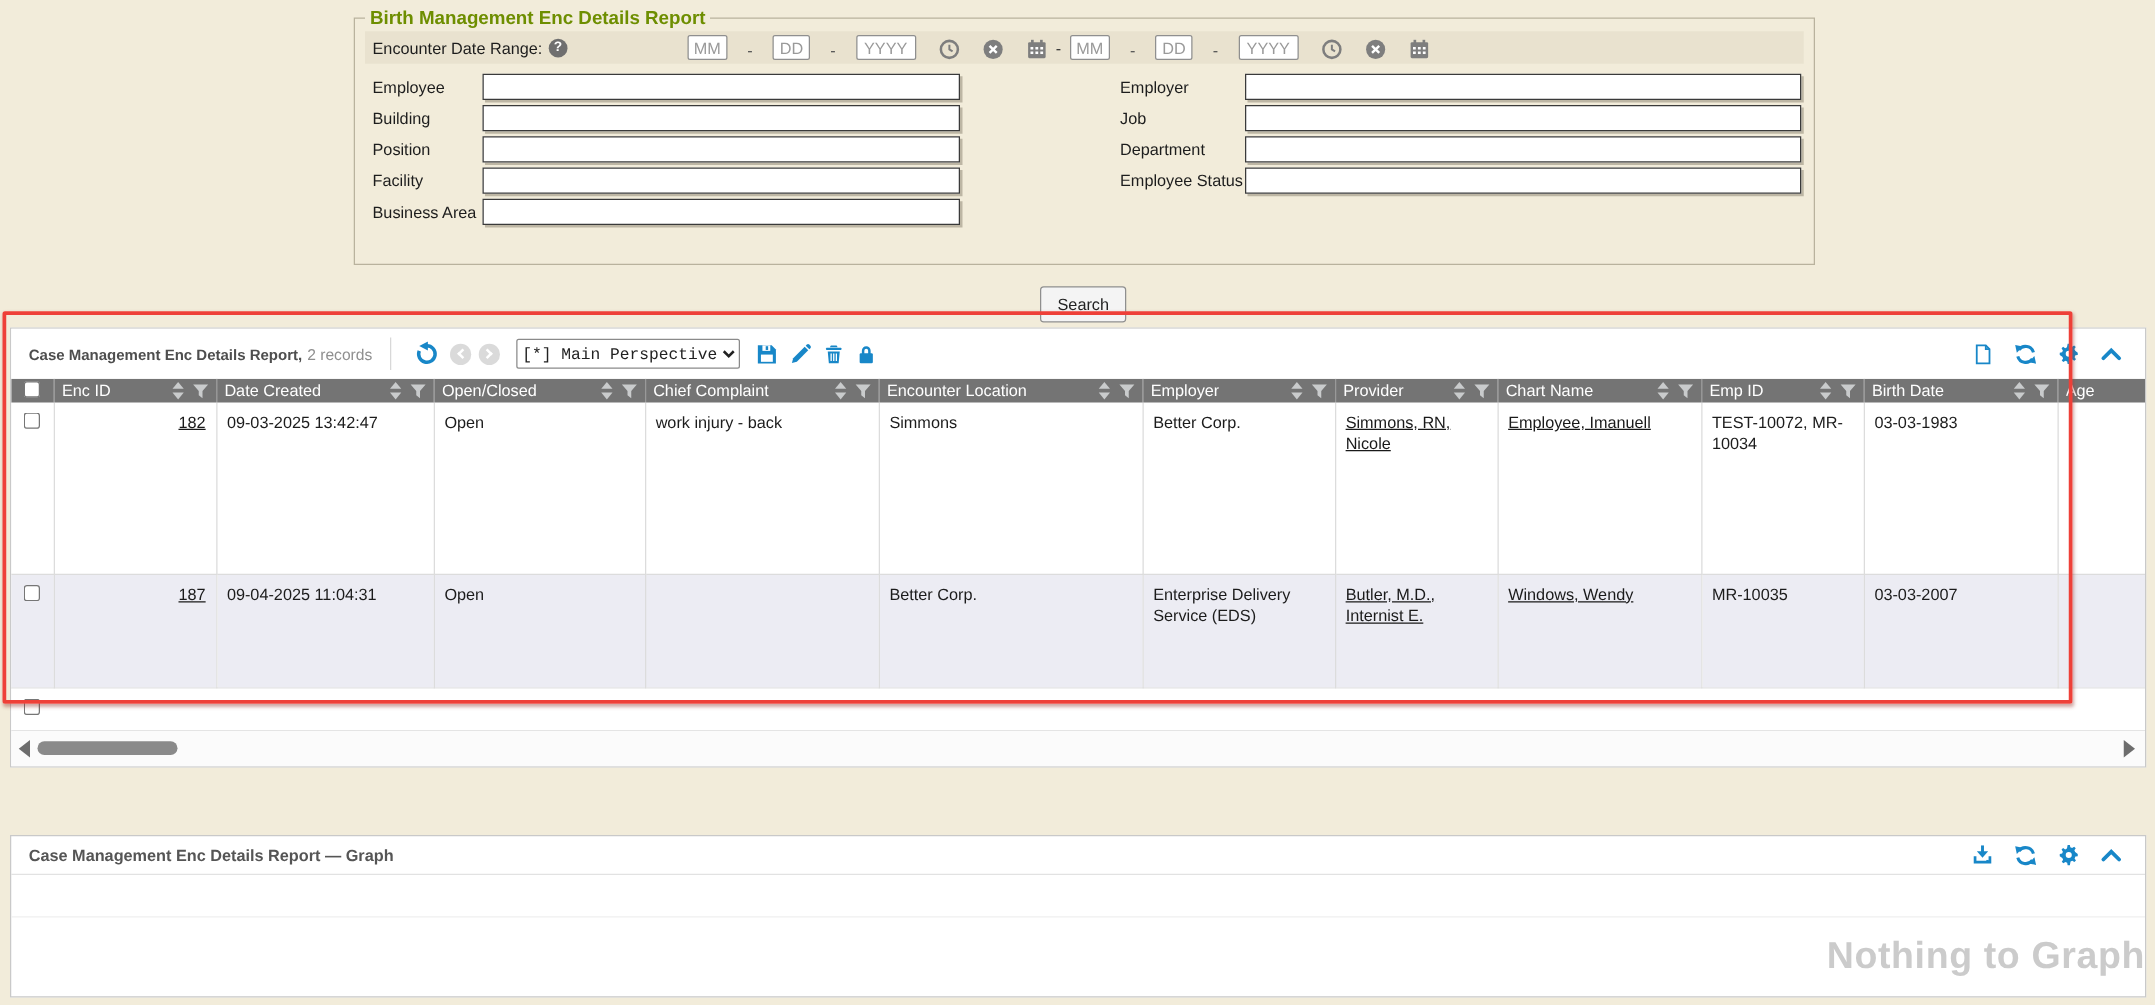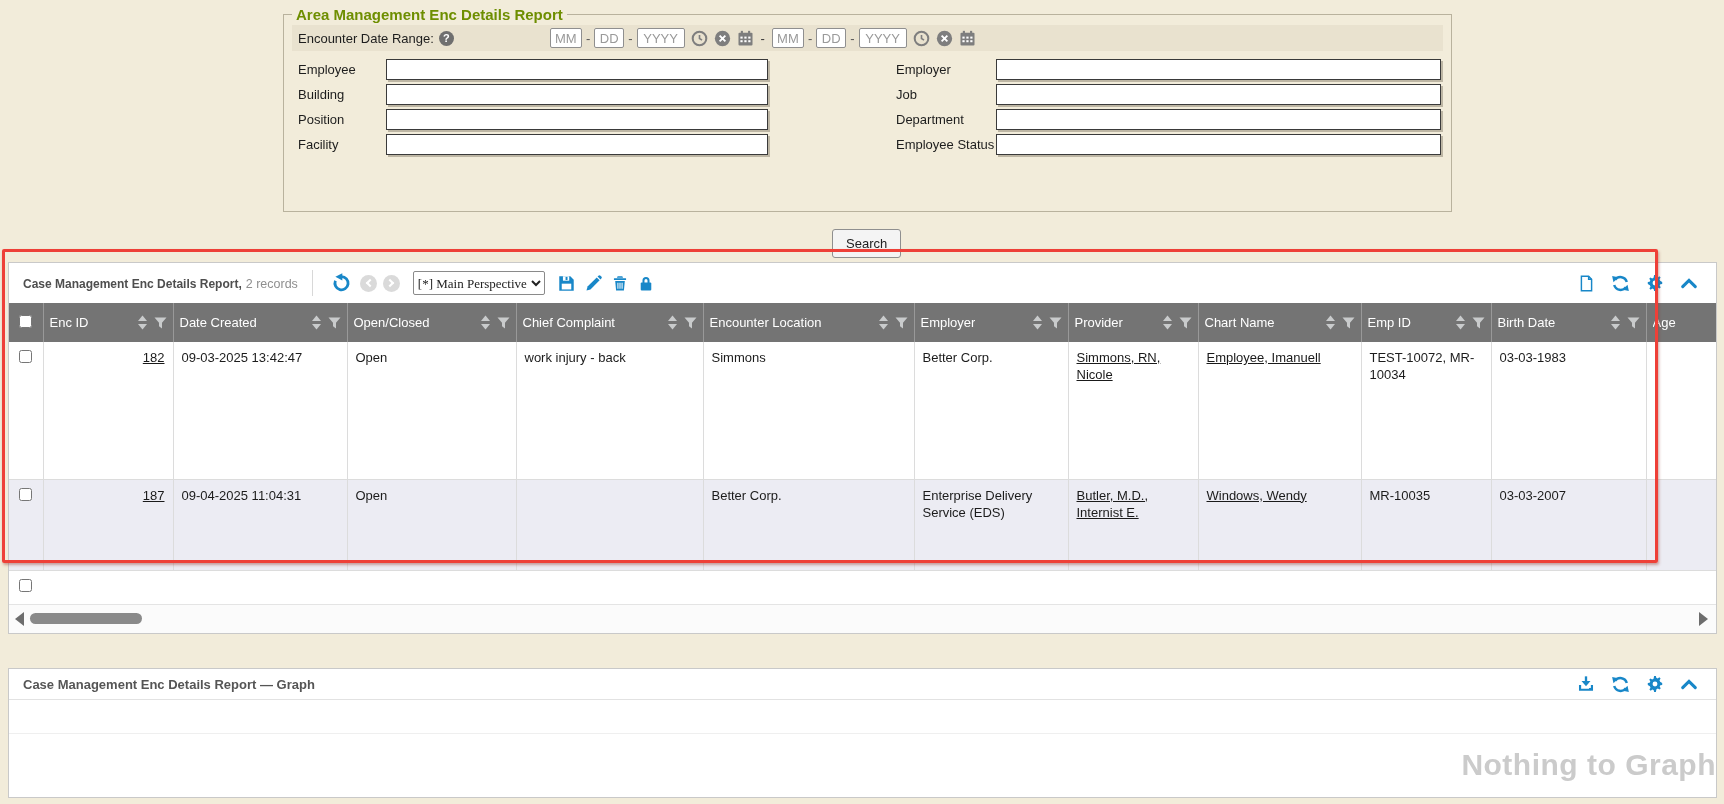--- a/index.html
+++ b/index.html
@@ -8,21 +8,21 @@
   .page{position:relative;width:1724px;height:804px;background:#f2ecda;overflow:hidden}
 
   
   fieldset.filter{position:absolute;left:283px;top:6px;width:1165px;height:206px;
     border:1px solid #b9b29d;padding:0 8px 8px 8px;background:#f2ecda}
   fieldset.filter legend{font-size:15px;font-weight:bold;color:#6e8e00;padding:0 4px;margin-left:0}
   .date-row{display:flex;align-items:center;height:26px;background:#e9e2cf;padding:0 6px;margin-top:2px}
   .date-label{color:#1d1d1d}
   .help-icon{display:inline-flex;align-items:center;justify-content:center;width:15px;height:15px;
     border-radius:50%;background:#6f6f6f;color:#fff;font-size:11px;font-weight:bold;margin-left:5px;cursor:default}
-  .date-group{display:flex;align-items:center;gap:3px}
+  .date-group{display:flex;align-items:flex-end;gap:15px}
   .dg1{margin-left:96px}
   .date-box{height:20px;border:1px solid #8f8f8f;border-radius:2px;background:#fff;text-align:center;
     font-size:13px;color:#444;padding:0 1px}
   .date-box::placeholder{color:#9a9a9a}
   .db-mm{width:32px}.db-dd{width:30px}.db-yy{width:48px}
   .d-dash{color:#555;margin:0 1px}
   .group-dash{margin:0 7px;color:#333}
   .dicon{width:17px;height:17px;margin-left:3px;cursor:pointer}
 
   .form-area{display:flex;padding:8px 2px 2px 6px}
@@ -53,32 +53,32 @@
   .tb-title b{color:#4e4e4e;font-size:12px}
   .tb-title span{color:#8f8f8f;font-size:12.5px;margin-left:4px}
   .tb-sep{width:1px;height:26px;background:#d8d8d8;margin:0 14px}
   .tb-ico{color:#1887c8;display:inline-flex;align-items:center;cursor:pointer;margin:0 5px}
   .tb-ico svg{display:block}
   .circ{display:inline-flex;align-items:center;justify-content:center;width:17px;height:17px;
     border-radius:50%;background:#dadada;margin:0 3px;cursor:default;position:relative}
   .chev{width:6px;height:6px;border-left:2.2px solid #fff;border-bottom:2.2px solid #fff;display:block}
   .chev-l{transform:rotate(45deg);margin-left:3px}
   .chev-r{transform:rotate(225deg);margin-right:3px}
-  .persp{height:24px;margin:0 8px 0 10px;font-size:13px;font-family:Liberation Serif, serif;
+  .persp{height:24px;margin:0 8px 0 10px;font-size:13px;font-family:Liberation Mono, monospace;
     border:1px solid #8a8a8a;border-radius:2px;background:#fff;color:#222}
   .tb-right{margin-left:auto;display:flex;align-items:center;gap:16px;padding-right:4px}
   .tb-right .tb-ico{margin:0}
 
   
   .grid-clip{width:1707px;overflow:hidden}
   table.grid{table-layout:fixed;width:1782px;border-collapse:collapse}
   .grid col.c0{width:34px}.grid col.c1{width:130px}.grid col.c2{width:174px}.grid col.c3{width:169px}
   .grid col.c4{width:187px}.grid col.c5{width:211px}.grid col.c6{width:154px}.grid col.c7{width:130px}
   .grid col.c8{width:163px}.grid col.c9{width:130px}.grid col.c10{width:155px}.grid col.c11{width:145px}
-  .grid thead th{background:#747474;color:#fff;font-weight:normal;font-size:13px;height:39px;
+  .grid thead th{background:#747474;color:#fff;font-weight:normal;font-size:13px;height:19px;
     border-right:1px solid #999;padding:0 6px;text-align:left;vertical-align:middle}
   .grid thead th.sel-h{text-align:center;padding:0}
   .th-in{display:flex;align-items:center;justify-content:space-between;gap:4px}
   .th-lb{white-space:nowrap;overflow:hidden}
   .th-ic{display:flex;align-items:center;gap:6px;flex:0 0 auto}
   .sort-ico{width:11px;height:15px;fill:#c9cbcc;cursor:pointer}
   .filt-ico{width:13px;height:12px;fill:#c9cbcc;cursor:pointer}
   .grid td{border-right:1px solid #dcdcdc;border-bottom:1px solid #dcdcdc;vertical-align:top;
     padding:7px 8px;font-size:13px;color:#1c1c1c;line-height:17px;overflow:hidden}
   .grid td.sel-cell{text-align:center;padding-top:8px}
@@ -104,21 +104,21 @@
   .graph-strip{height:34px;border-bottom:1px solid #efefef}
   .graph-body{height:62px;display:flex;align-items:center;justify-content:flex-end}
   .nothing{font-size:30px;font-weight:bold;color:#cbcbcb;letter-spacing:.5px}
 </style>
 </head>
 <body>
 
 <div class="page">
 
   <fieldset class="filter">
-    <legend>Area Management Enc Details Report</legend>
+    <legend>Birth Management Enc Details Report</legend>
 
     <div class="date-row">
       <span class="date-label">Encounter Date Range:</span>
       <span class="help-icon">?</span>
 
       <div class="date-group dg1">
         <input class="date-box db-mm" placeholder="MM" style="">
         <span class="d-dash">-</span>
         <input class="date-box db-dd" placeholder="DD" style="">
         <span class="d-dash">-</span>
@@ -187,20 +187,24 @@
         <div class="frow">
             <label>Building</label>
             <input value="" style="">
           </div>
         <div class="frow">
             <label>Position</label>
             <input value="" style="">
           </div>
         <div class="frow">
             <label>Facility</label>
+            <input value="" style="">
+          </div>
+        <div class="frow">
+            <label>Business Area</label>
             <input value="" style="">
           </div>
       </div>
       <div class="fcol col-right">
         <div class="frow">
             <label>Employer</label>
             <input value="" style="">
           </div>
         <div class="frow">
             <label>Job</label>

